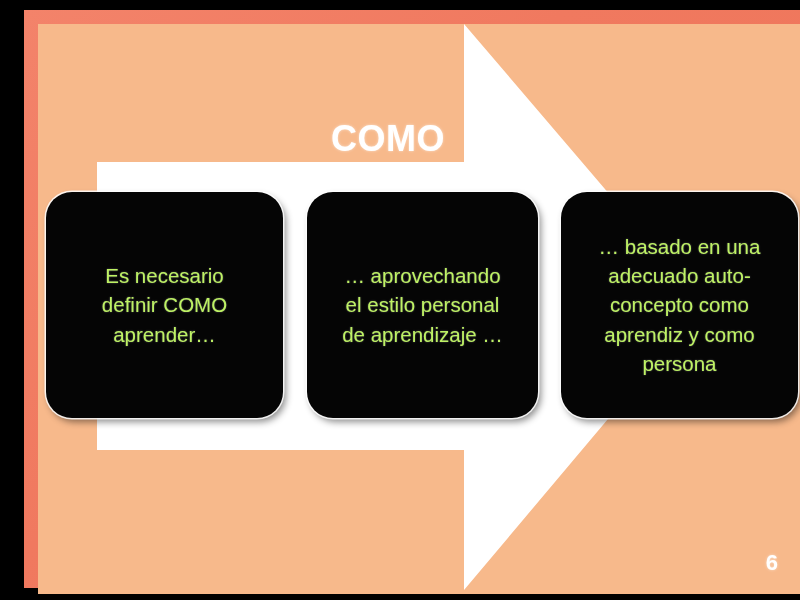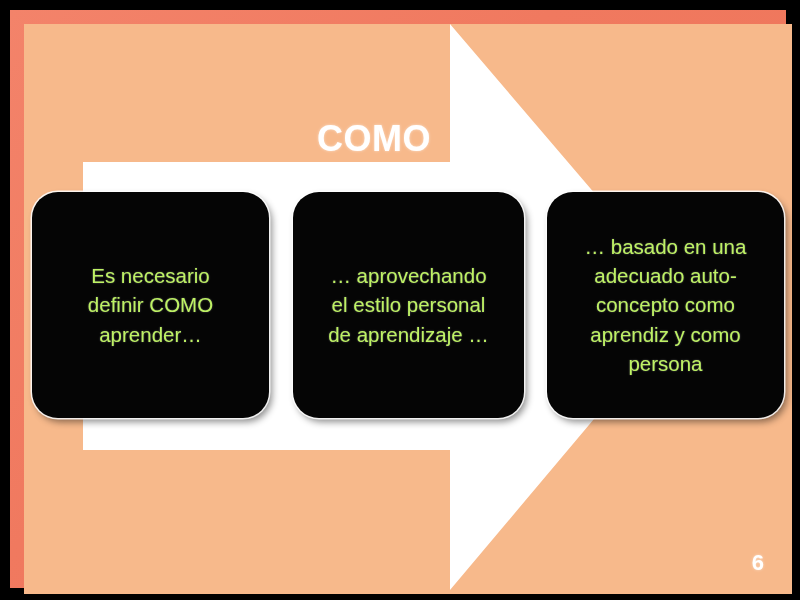--- a/index.html
+++ b/index.html
@@ -17,21 +17,21 @@
   
   #slide-frame {
     position: absolute;
     left: 0; top: 0;
     width: 800px;
     height: 600px;
     background: #000000;
   }
   #slide-border {
     position: absolute;
-    left: 10px;  top: 10px;
+    left: 24px;  top: 10px;
     width: 776px;
     height: 578px;
     background: linear-gradient(135deg, #f3836a 0%, #f0795f 40%, #ee7458 100%);
     box-sizing: border-box;
     padding: 8px;
   }
   #slide-canvas {
     position: absolute;
     left: 14px; top: 14px;
     width: 768px;

